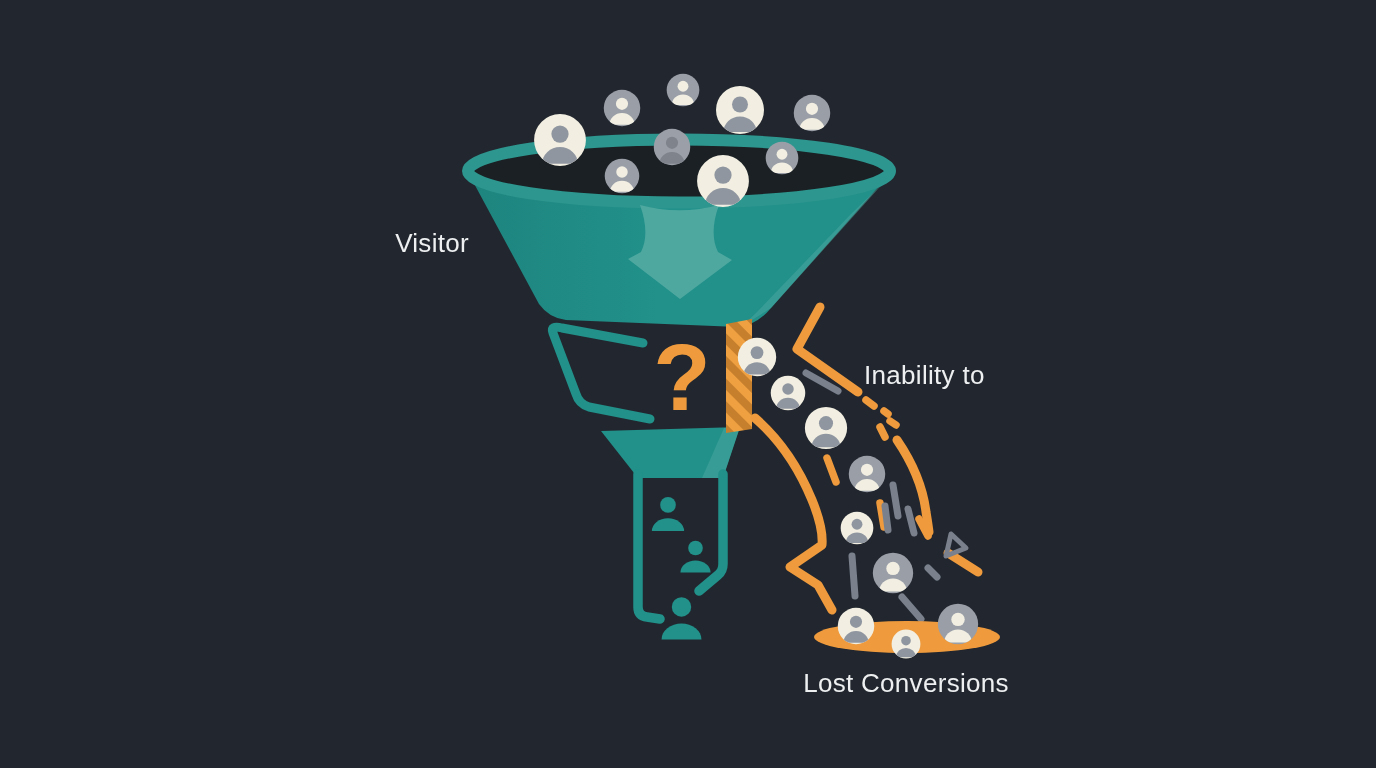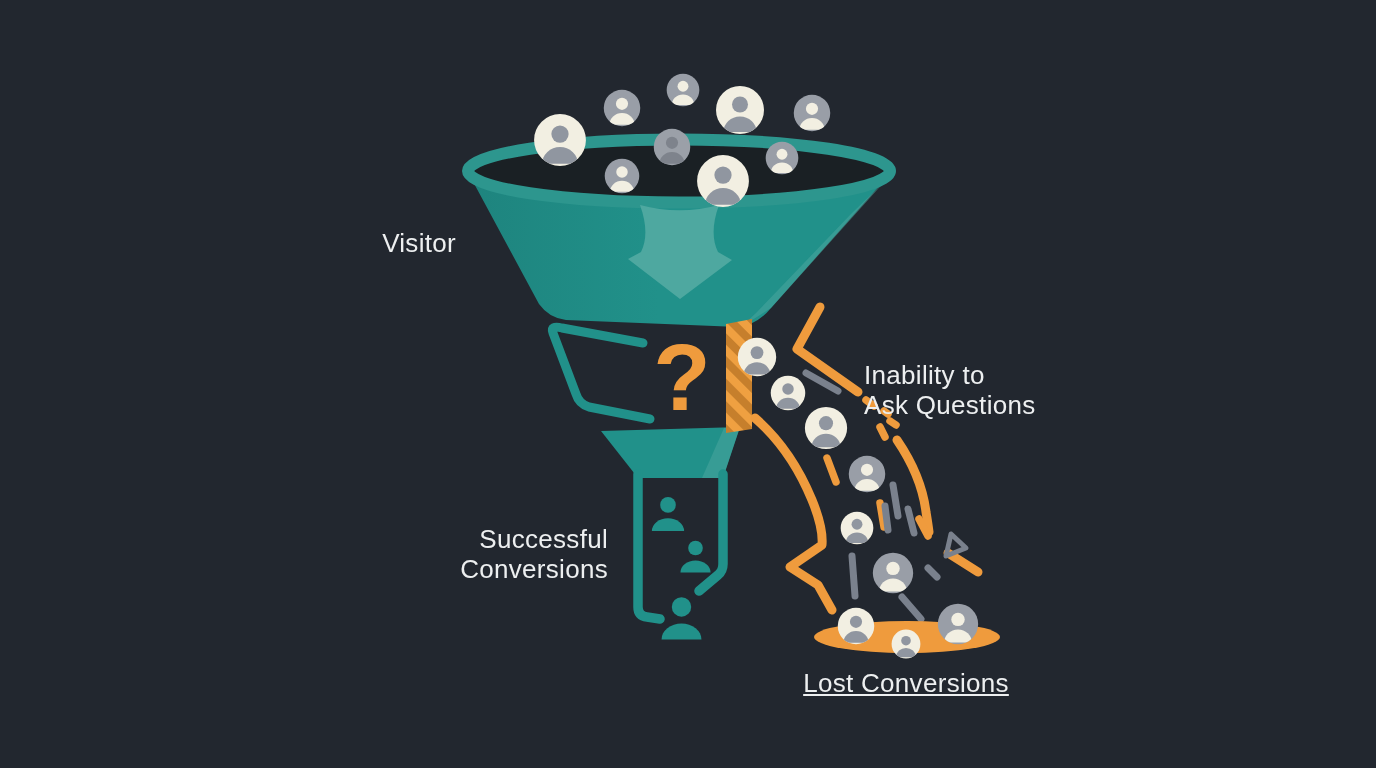--- a/index.html
+++ b/index.html
@@ -13,21 +13,21 @@
   svg.illustration{position:absolute;inset:0;display:block;}
   .label{
     position:absolute;
     color:#EDEFF0;
     font-size:26px;
     line-height:30px;
     font-weight:500;
     letter-spacing:.3px;
   }
   .label.right{text-align:right;}
-  .label.center{text-align:center;text-decoration:underline;}
+  .label.center{text-align:center;}
   .qmark{
     position:absolute;
     left:636px;top:336px;width:92px;
     text-align:center;
     font-size:94px;
     font-weight:700;
     line-height:84px;
     color:#EF9B3D;
   }
   
@@ -124,31 +124,26 @@
     <use class="av-cream" href="#avatar" x="715" y="85" width="50" height="50"></use>
     <use class="av-gray" href="#avatar" x="793" y="94" width="38" height="38"></use>
     <use class="av-gray2" href="#avatar" x="653" y="128" width="38" height="38"></use>
     <use class="av-gray" href="#avatar" x="604" y="158" width="36" height="36"></use>
     <use class="av-cream" href="#avatar" x="696" y="154" width="54" height="54"></use>
     <use class="av-gray" href="#avatar" x="765" y="141" width="34" height="34"></use>
   </svg>
 
   <div class="qmark">?</div>
 
-  <div class="label right" style="top:228px;left:256px;width:200px;">
+  <div class="label right" style="top:228px;left:269px;width:200px;">
     <div>Visitor</div>
   </div>
 
-  <div class="label right" style="top:524px;left:408px;width:200px;">
-    <div>Successful</div>
-    <div>Conversions</div>
-  </div>
 
   <div class="label" style="top:360px;left:864px;width:240px;">
     <div>Inability to</div>
-    <div>Ask Questions</div>
   </div>
 
   <div class="label center" style="top:668px;left:781px;width:250px;">
     <div>Lost Conversions</div>
   </div>
 
 </div>
 
 </body></html>

